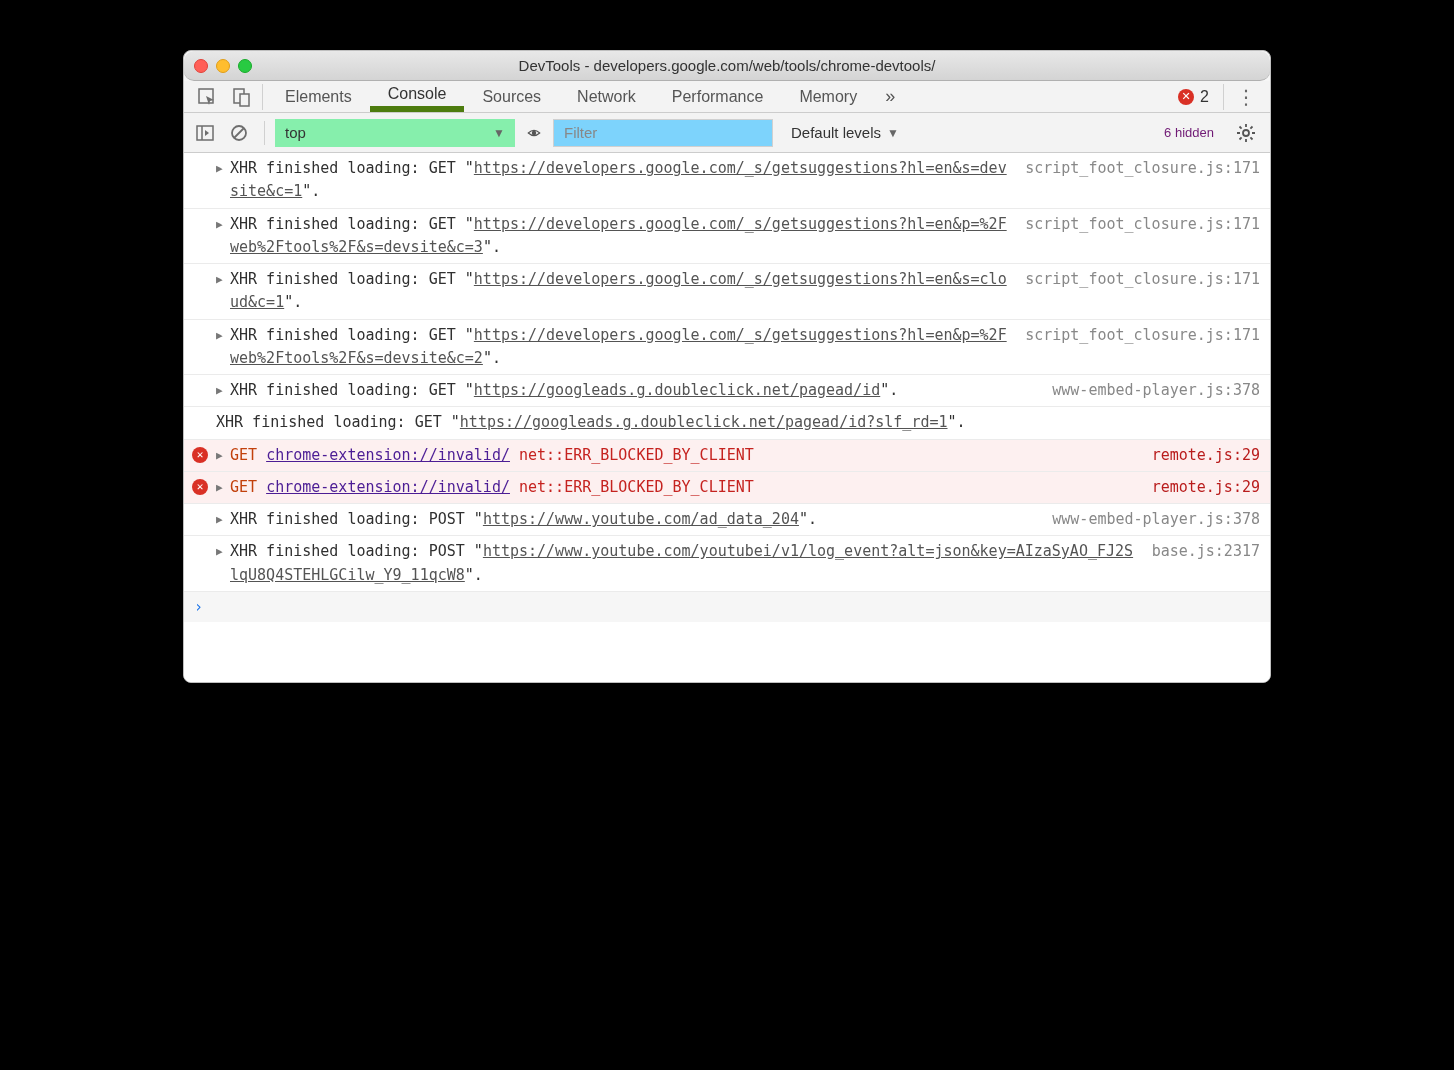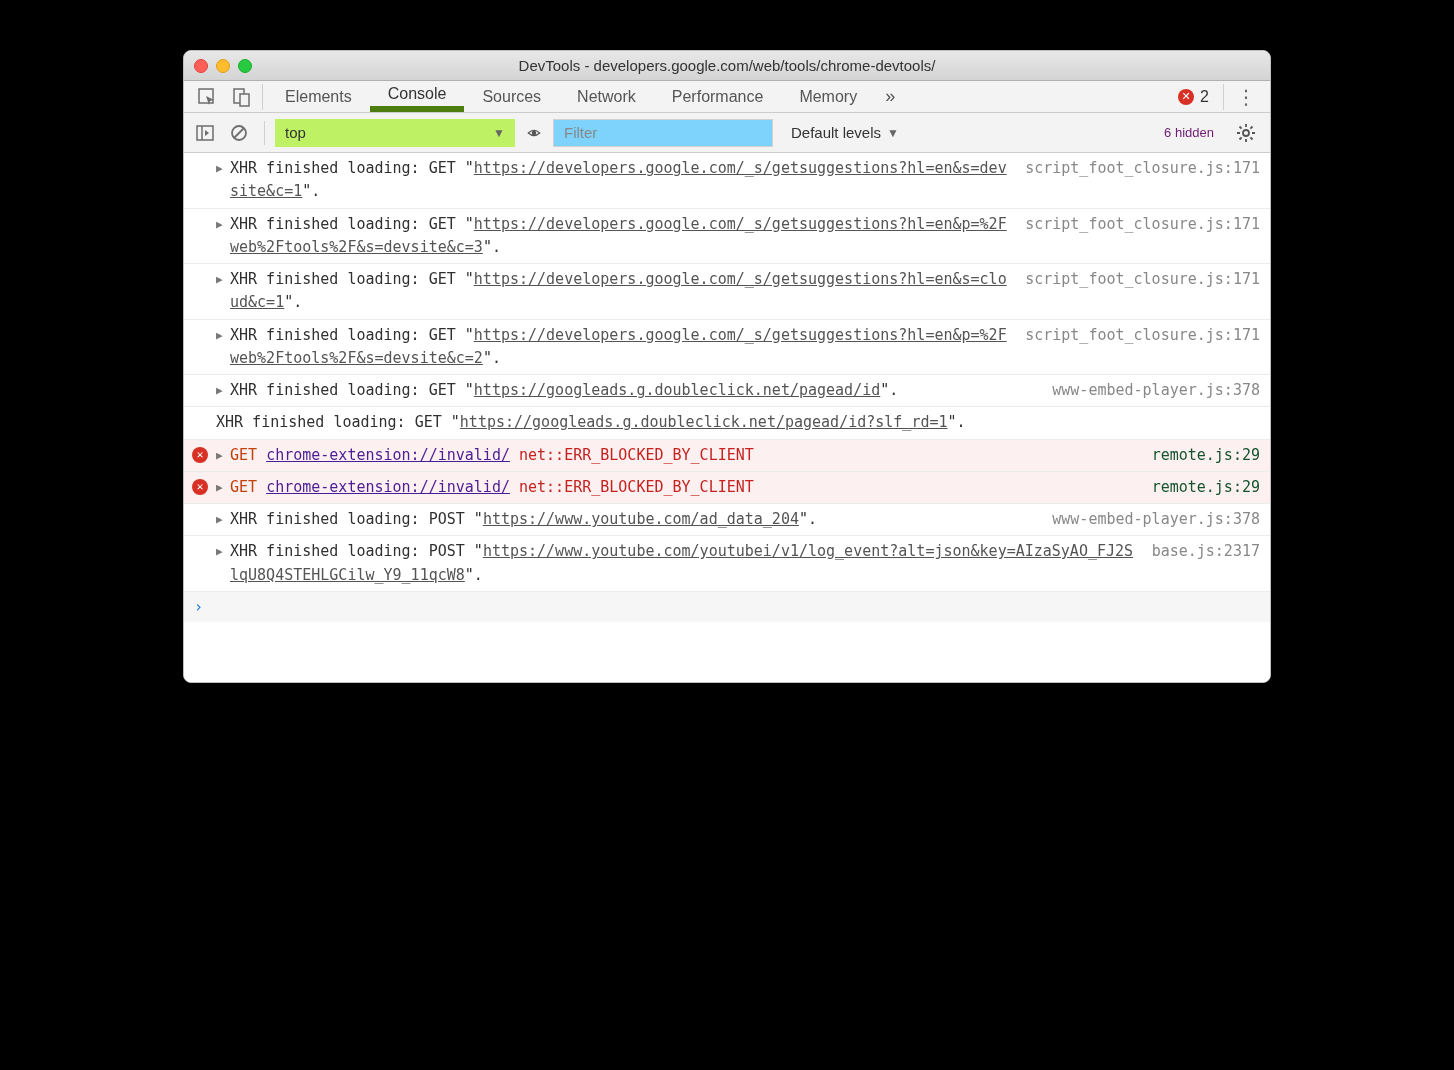--- a/index.html
+++ b/index.html
@@ -22,20 +22,21 @@
   border: 1px solid #bfbfbf;
 }
 .titlebar {
   height: 30px;
   background: linear-gradient(#e8e8e8, #d4d4d4);
   display: flex;
   align-items: center;
   padding: 0 10px;
   border-bottom: 1px solid #b0b0b0;
   position: relative;
+  border-radius: 10px;
 }
 .traffic { display: flex; gap: 8px; }
 .tl { width: 14px; height: 14px; border-radius: 50%; }
 .tl.red { background: #ff5f57; border: 1px solid #e1423a; }
 .tl.yel { background: #ffbd2e; border: 1px solid #e09e18; }
 .tl.grn { background: #28ca42; border: 1px solid #1aab2b; }
 .titlebar-title {
   position: absolute; left: 0; right: 0; text-align: center;
   font-size: 15px; color: #333; pointer-events: none;
 }
@@ -73,21 +74,21 @@
 .toolbar {
   height: 40px; background: #f3f3f3; border-bottom: 1px solid #ccc;
   display: flex; align-items: center; padding: 0 6px; gap: 4px;
 }
 .toolbar .iconbtn {
   width: 30px; height: 30px; display: flex; align-items: center; justify-content: center;
   color: #6e6e6e; cursor: pointer;
 }
 .toolbar .divider { width: 1px; height: 24px; background: #d0d0d0; margin: 0 6px; }
 .context-select {
-  height: 28px; min-width: 240px; background: #bef264;
+  height: 28px; min-width: 240px; background: #86efac;
   display: flex; align-items: center; justify-content: space-between;
   padding: 0 10px; font-size: 15px; color: #333; cursor: pointer;
 }
 .context-select .chev { color: #666; font-size: 12px; }
 .eye { color: #555; padding: 0 8px; }
 .filter-input {
   height: 28px; width: 220px; border: 1px solid #d0d0d0; background: #7dd3fc;
   padding: 0 10px; font-size: 15px; color: #333;
 }
 .filter-input::placeholder { color: #888; }
@@ -109,21 +110,21 @@
   display: flex; position: relative; color: #303030;
 }
 .row .disc {
   position: absolute; left: 32px; top: 7px; color: #777; font-size: 11px;
 }
 .row.has-disc { padding-left: 46px; }
 .row .msg { flex: 1; word-break: break-all; }
 .row .src { color: #888; white-space: nowrap; padding-left: 12px; }
 .row a.link { color: #545454; text-decoration: underline; }
 .row.error { background: #fdf0f0; color: #c5221f; }
-.row.error .src { color: #14532d; }
+.row.error .src { color: #b91c1c; }
 .row .err-circle {
   position: absolute; left: 8px; top: 7px;
   width: 16px; height: 16px; background: #d93025; border-radius: 50%;
   display: flex; align-items: center; justify-content: center; color: #fff; font-size: 11px;
 }
 .row.error .method { color: #c2410c; font-weight: normal; }
 .row.error .url { color: #4c1d95; text-decoration: underline; }
 .row.error .status { color: #c5221f; }
 .prompt-row {
   padding: 6px 10px; color: #1a73e8; font-family: Menlo, monospace; font-size: 15px;

